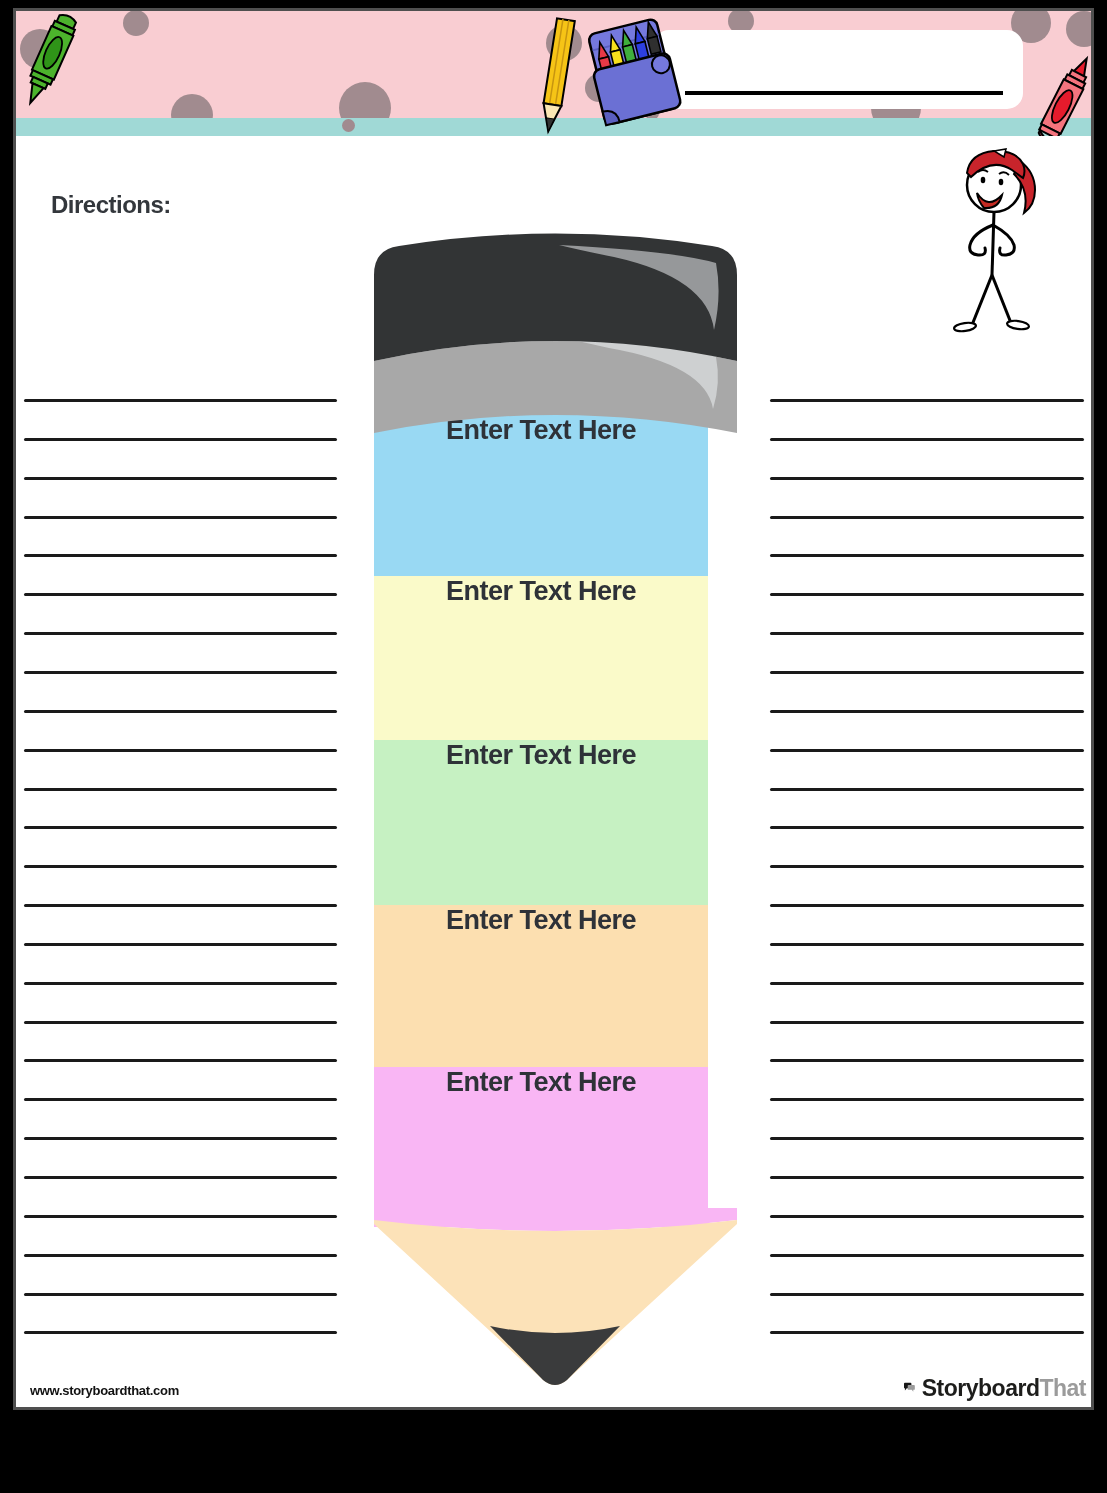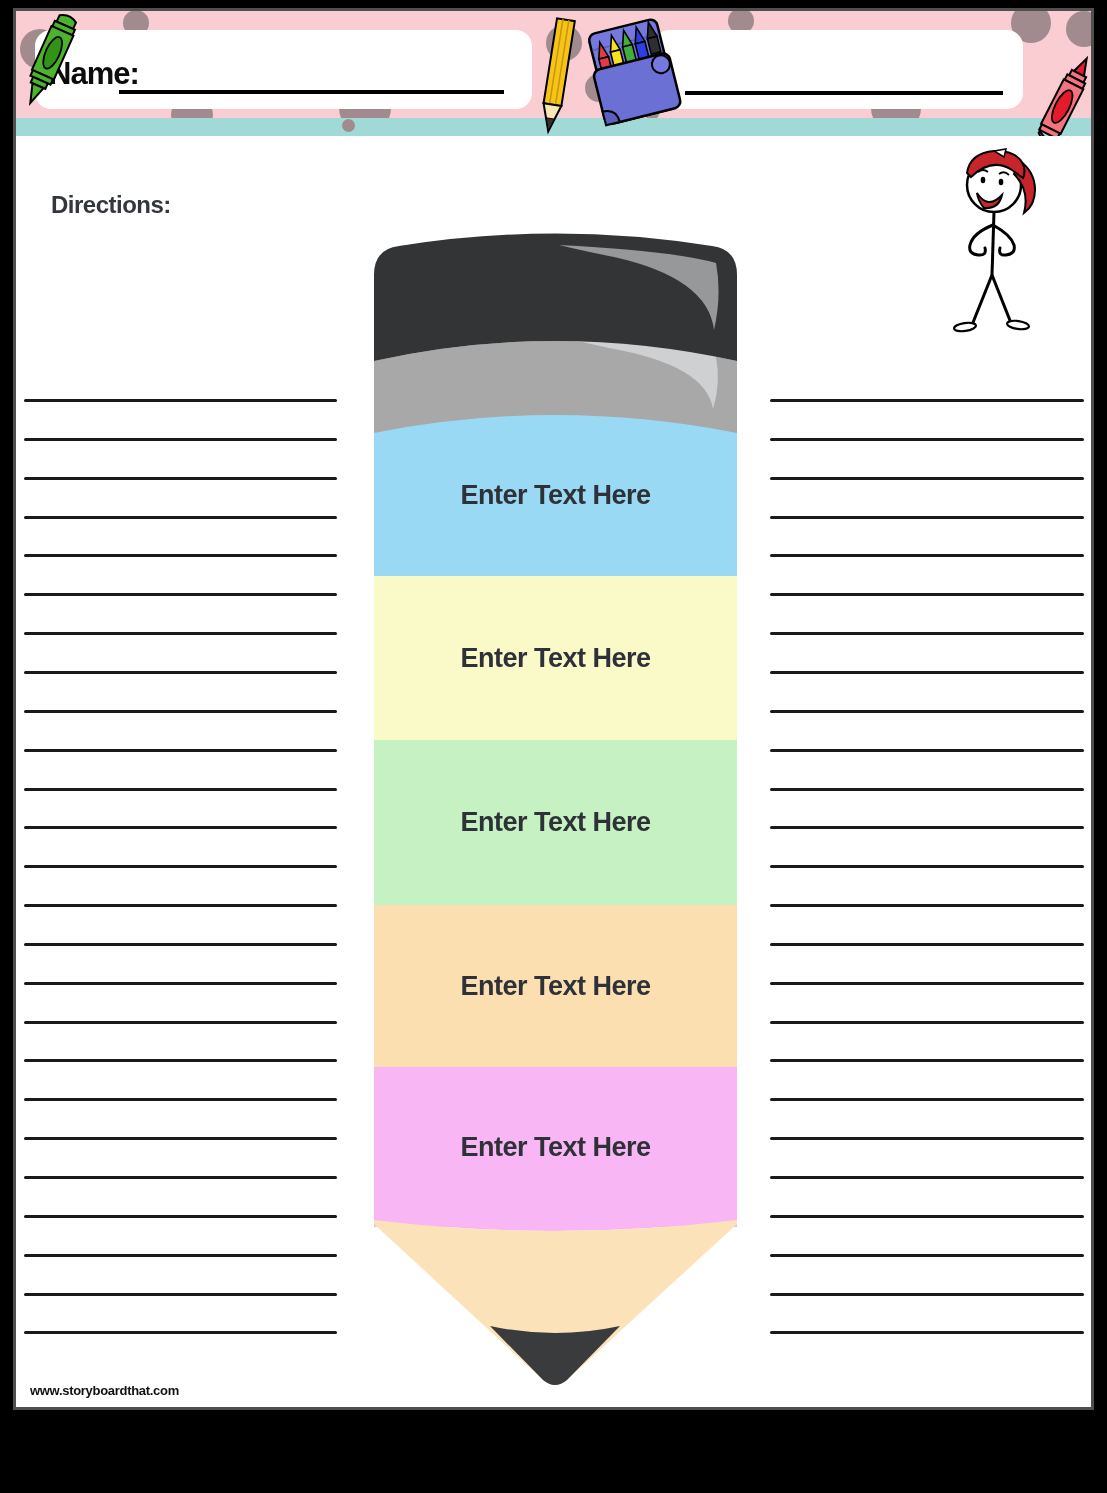--- a/index.html
+++ b/index.html
@@ -39,21 +39,21 @@
   }
   
   .figure{position:absolute;left:934px;top:134px;width:92px;height:192px;}
   
   .lines-left,.lines-right{position:absolute;top:0;left:0;width:100%;height:100%;pointer-events:none;}
   .wline{position:absolute;height:3px;background:#1a1a1a;border-radius:2px;}
   
   .pencil{position:absolute;left:358px;top:0;width:363px;height:100%;}
   .pencil-svg{position:absolute;left:0;}
   .pencil-section{
-    position:absolute;left:0;width:363px;display:flex;align-items:center;justify-content:center;
+    position:absolute;left:0;width:334px;display:flex;justify-content:center;
   }
   .section-label{
     font-size:27px;font-weight:bold;color:#2e3238;letter-spacing:-0.5px;cursor:text;
   }
   
   .footer-url{
     position:absolute;left:14px;top:1372px;font-size:13px;font-weight:bold;color:#111;
     letter-spacing:-0.3px;
   }
   .logo{position:absolute;left:888px;top:1358px;width:182px;height:38px;display:flex;align-items:center;}
@@ -77,24 +77,20 @@
         <div class="dot" style="left: 569px; top: 63px; width: 28px; height: 28px; background: rgb(161, 139, 143);"></div>
         <div class="dot" style="left: 629px; top: 95px; width: 14px; height: 14px; background: rgb(161, 139, 143);"></div>
         <div class="dot" style="left: 712px; top: -3px; width: 26px; height: 26px; background: rgb(161, 139, 143);"></div>
         <div class="dot" style="left: 855px; top: 72px; width: 50px; height: 50px; background: rgb(161, 139, 143);"></div>
         <div class="dot" style="left: 995px; top: -8px; width: 40px; height: 40px; background: rgb(161, 139, 143);"></div>
         <div class="dot" style="left: 1050px; top: 0px; width: 36px; height: 36px; background: rgb(161, 139, 143);"></div>
       </div>
     <div class="header-teal"></div>
     <div class="dot" id="dot-on-teal" style="left: 326px; top: 108px; width: 13px; height: 13px; background: rgb(161, 139, 143);"></div>
 
-    <div class="name-box">
-      <div class="name-label">Name:</div>
-      <div class="name-line"></div>
-    </div>
 
     <div class="title-box">
       <div class="title-line"></div>
     </div>
 
     <svg class="hdr-icon" style="left:0px;top:-4px;" width="66" height="108" viewBox="0 0 66 108">
       <g transform="rotate(24 33 54)">
         <path d="M24,8 Q33,2 42,8 L42,15 L24,15 Z" fill="#4cb32c" stroke="#000" stroke-width="2"></path>
         <rect x="22" y="15" width="22" height="6" fill="#4cb32c" stroke="#000" stroke-width="2"></rect>
         <rect x="21" y="21" width="24" height="48" fill="#4cb32c" stroke="#000" stroke-width="2"></rect>
@@ -253,14 +249,21 @@
 
     <svg class="pencil-svg" style="top:1197px;" width="363" height="187" viewBox="0 0 363 187">
       <path id="tip-pink-patch" d="M0,0 H363 V12 Q181,34 0,12 Z" fill="#f9b6f4"></path>
       <path d="M0,12 Q181,34 363,12 L363,16 L193,172 Q181,182 169,172 L0,16 Z" fill="#fce2b8"></path>
       <path d="M116,118 Q181,132 246,118 L193,172 Q181,182 169,172 Z" fill="#3a3b3c"></path>
     </svg>
   </div>
 
   <div class="footer-url">www.storyboardthat.com</div>
 
+  <div class="logo">
+    <svg width="38" height="34" viewBox="0 0 38 34">
+      <path d="M3,0 h18 a3,3 0 0 1 3,3 v12 a3,3 0 0 1 -3,3 h-12 l-6,7 v-7 h0 a3,3 0 0 1 -3,-3 v-12 a3,3 0 0 1 3,-3 Z" fill="#161616"></path>
+      <path d="M15,7 h17 a3,3 0 0 1 3,3 v10 a3,3 0 0 1 -3,3 h-2 v6 l-5,-6 h-10 a3,3 0 0 1 -3,-3 v-10 a3,3 0 0 1 3,-3 Z" fill="#9b9b9b"></path>
+    </svg>
+    <div class="logo-text"><span class="p1">Storyboard</span><span class="p2">That</span></div>
+  </div>
 
 </div>
 
 </body></html>

